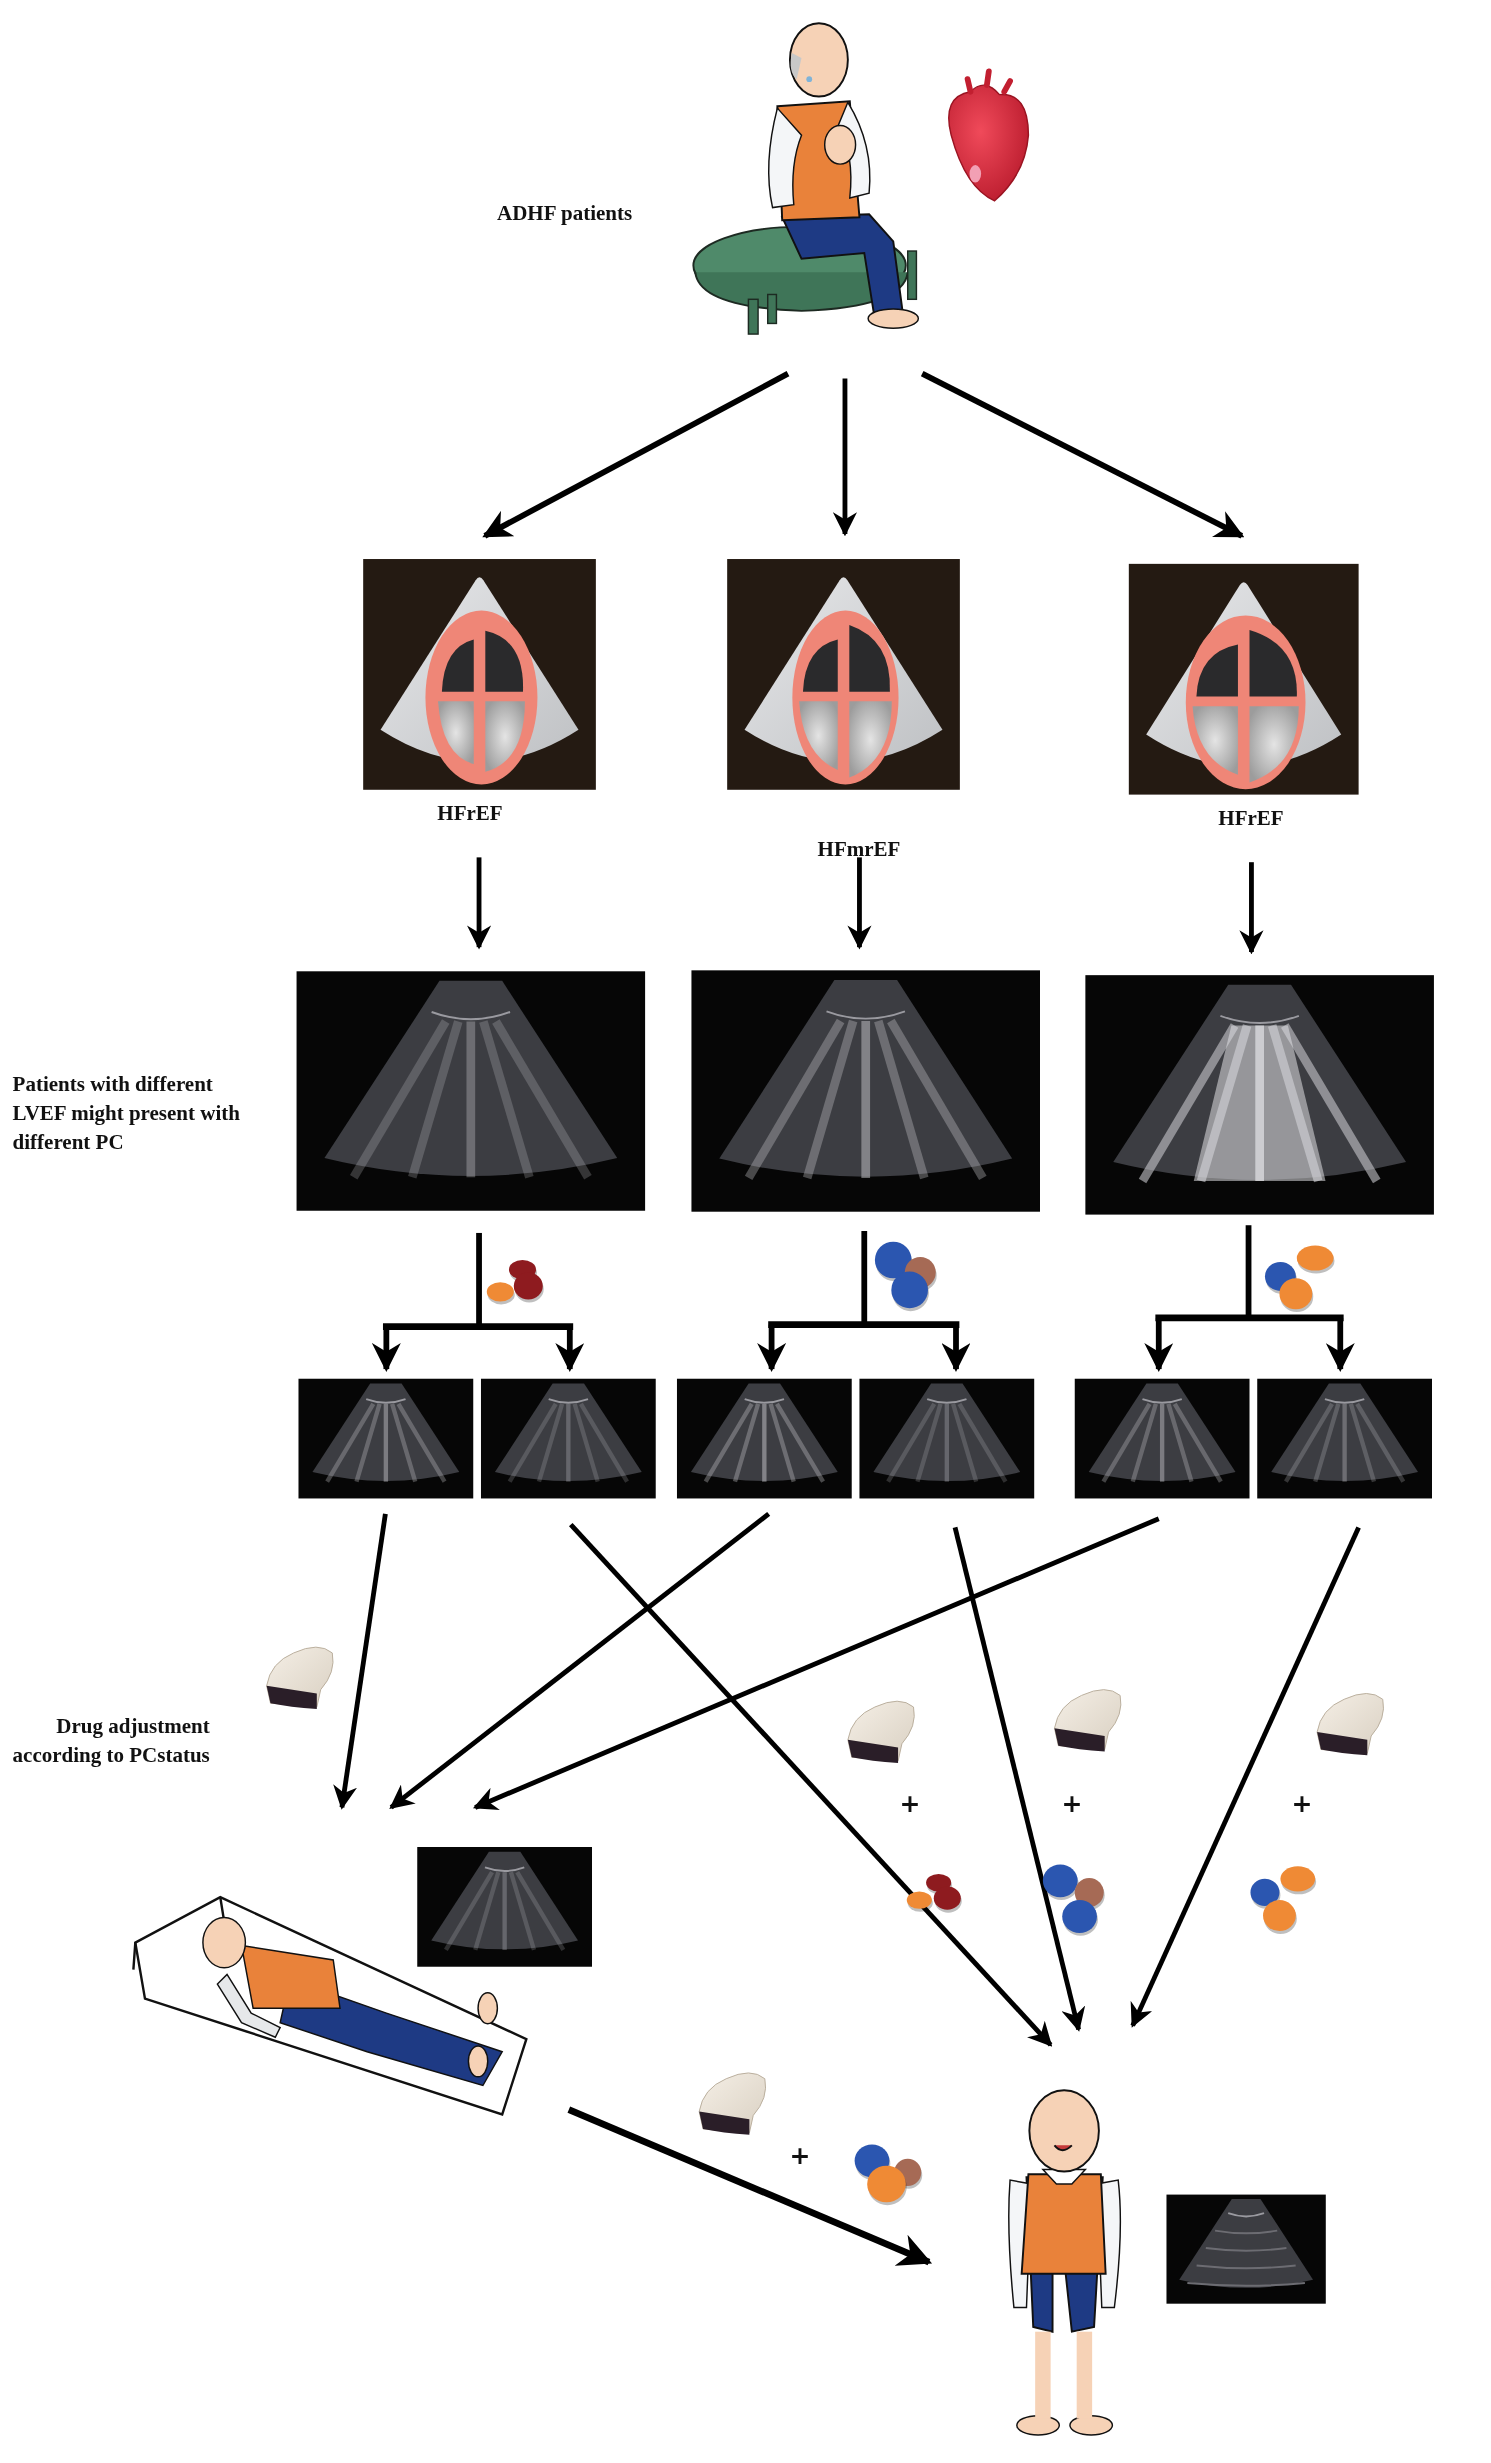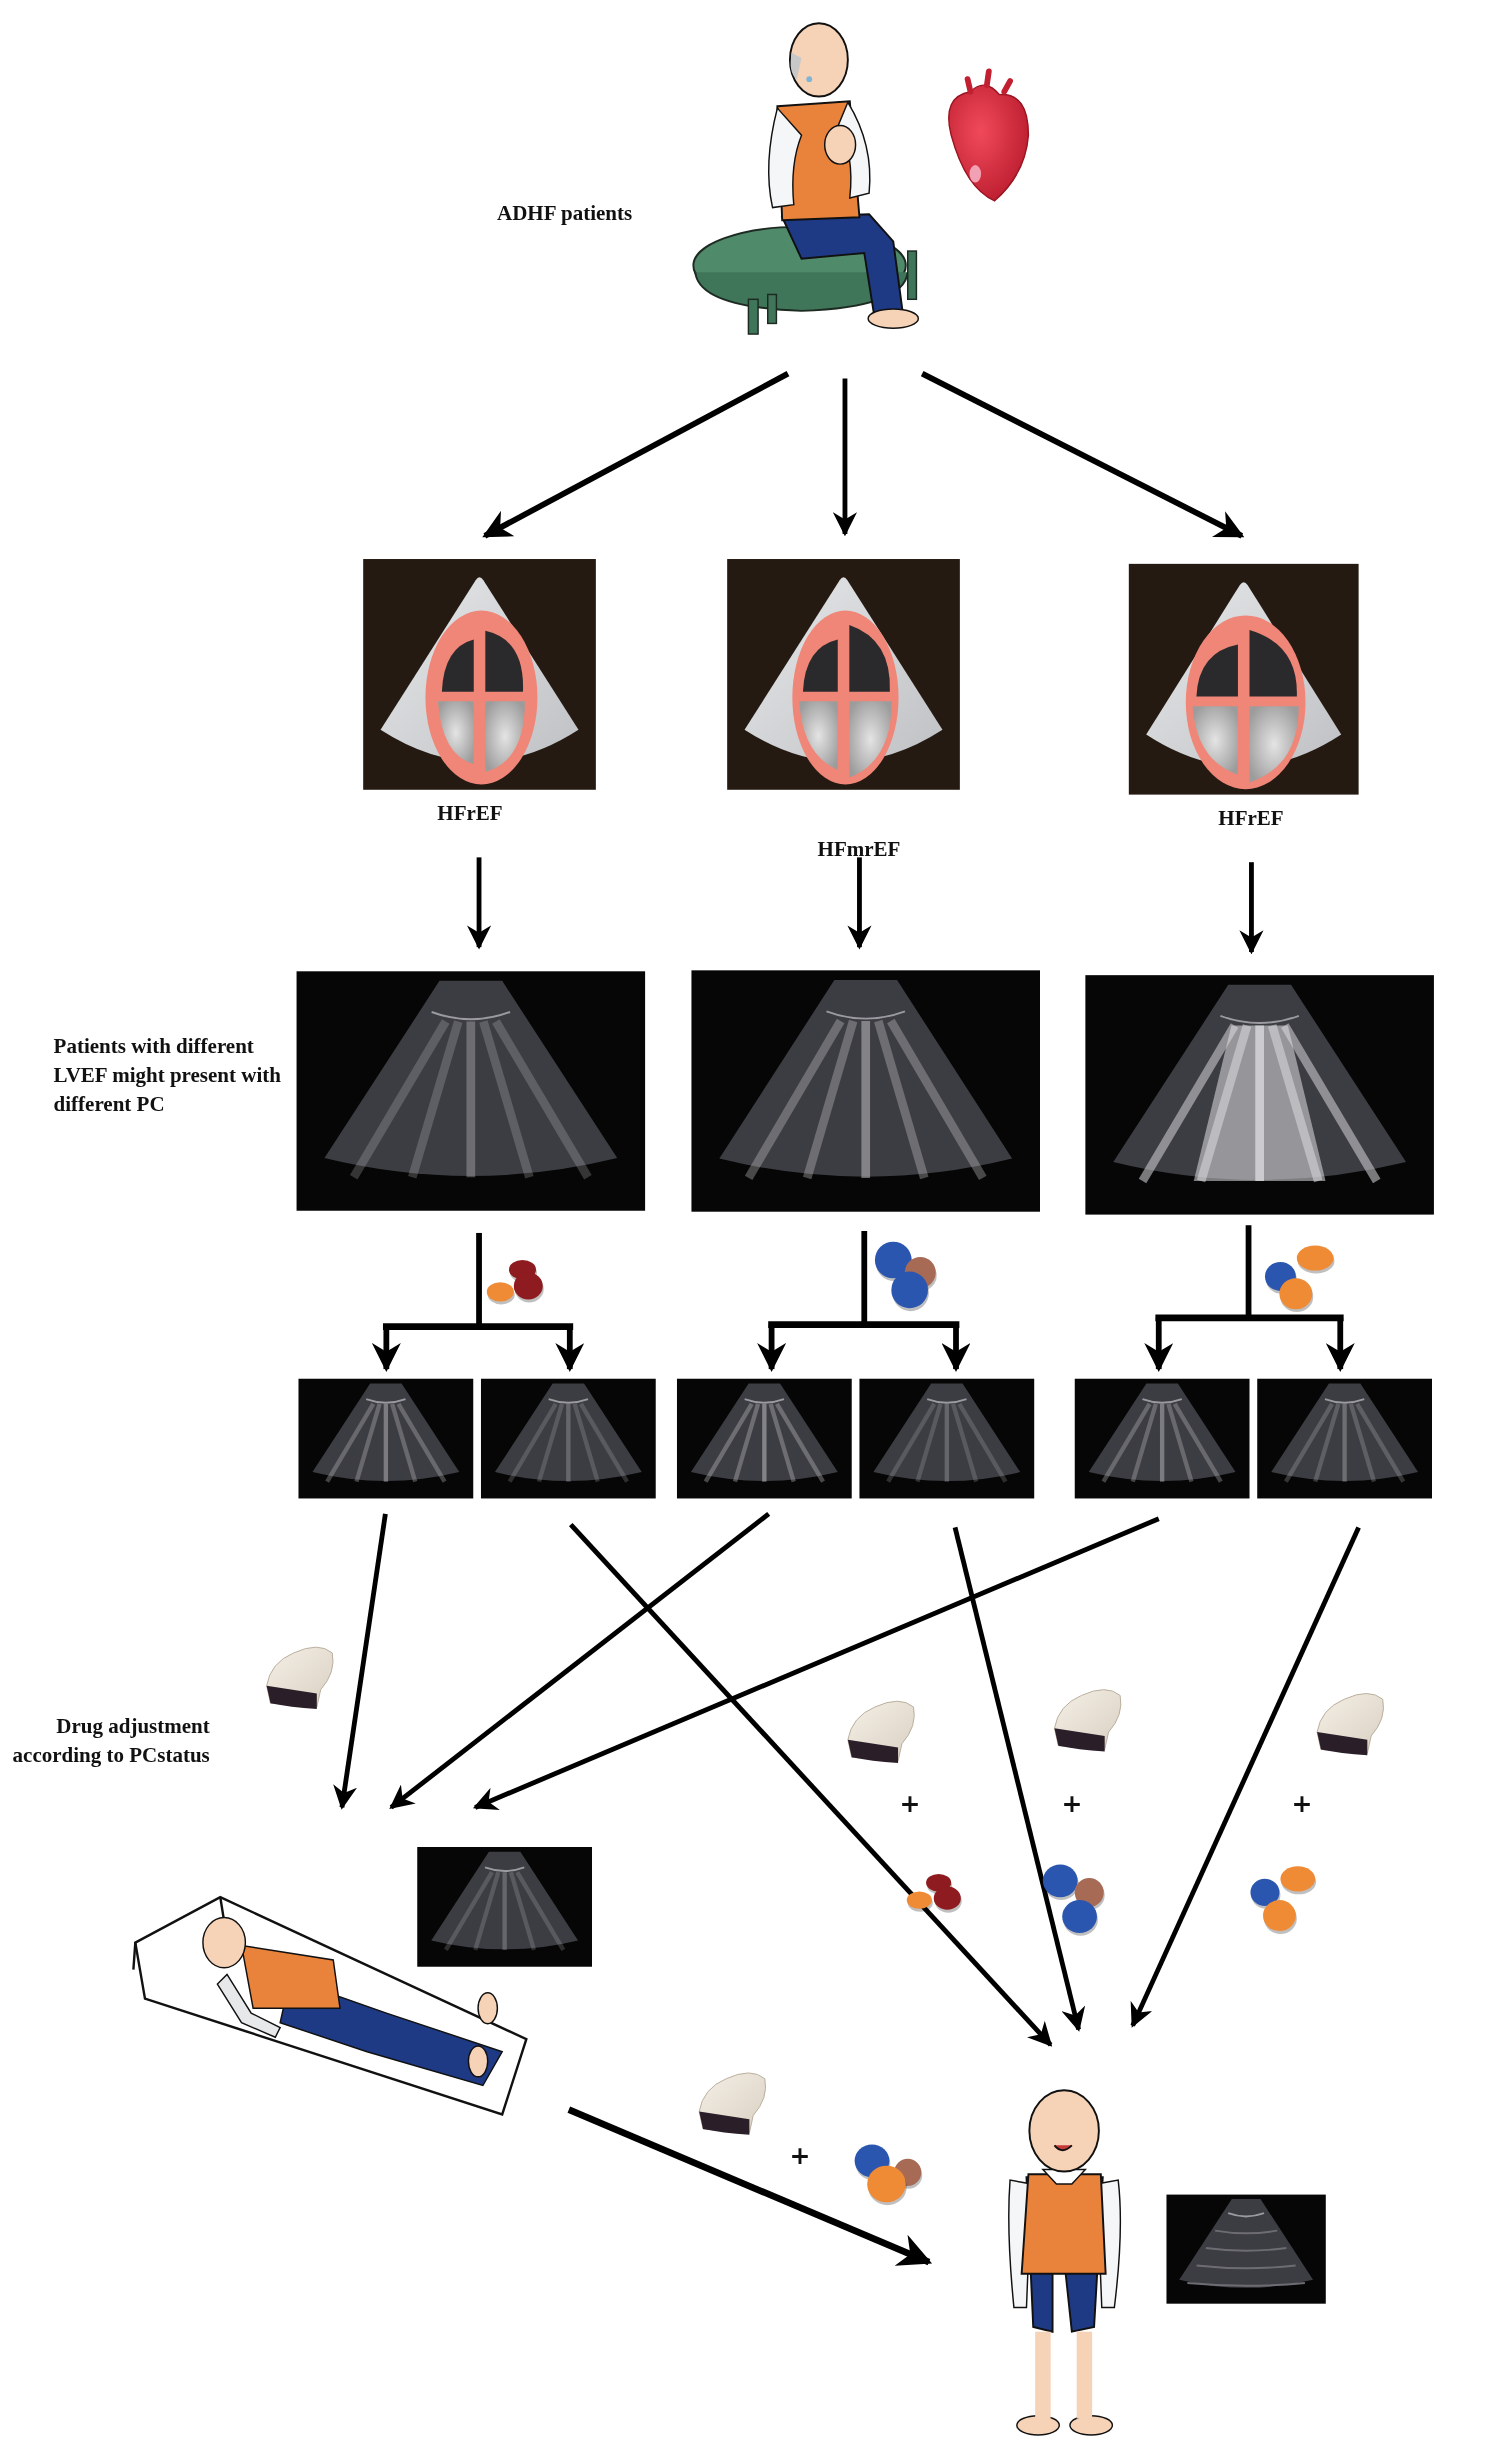--- a/index.html
+++ b/index.html
@@ -326,21 +326,21 @@
         </g>
       </g>
   </svg>
 
   <div class="lbl" style="left:497px; top:199px;">ADHF patients</div>
 
   <div class="cap" style="left:470px; top:801px;">HFrEF</div>
   <div class="cap" style="left:859px; top:801px;margin-top:36px;">HFmrEF</div>
   <div class="cap" style="left:1251px; top:806px;">HFrEF</div>
 
-  <div class="lbl" style="left:12.6px; top:1032px;margin-left:41px;">Patients with different
+  <div class="lbl" style="left:12.6px; top:1070px;">Patients with different
 LVEF might present with
 different PC</div>
   <div class="lbl" style="left:12.6px; top:1712px;text-align:right;">Drug adjustment
 according to PCstatus</div>
 
   <div class="plus" style="left:910px; top:1803px;">+</div>
   <div class="plus" style="left:1072px; top:1803px;">+</div>
   <div class="plus" style="left:1302px; top:1803px;">+</div>
   <div class="plus" style="left:800px; top:2155px;">+</div>
 </div>

